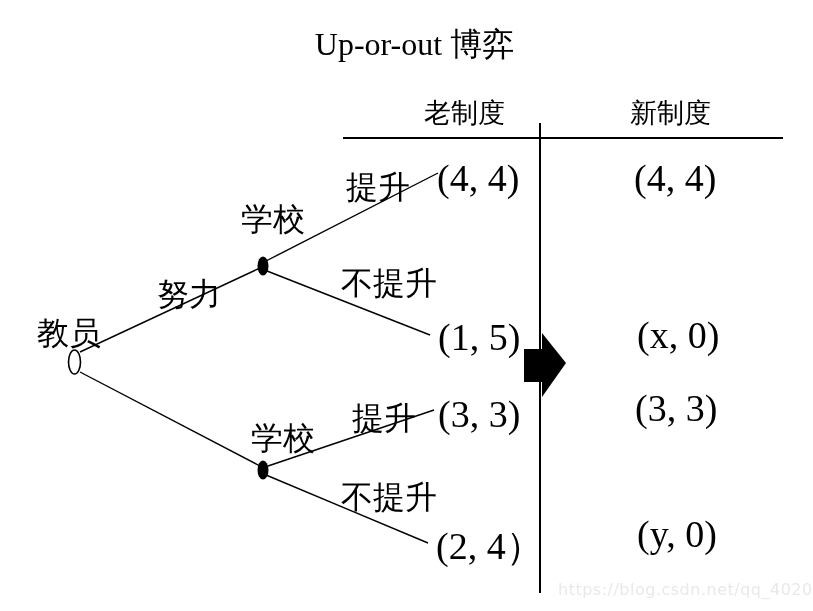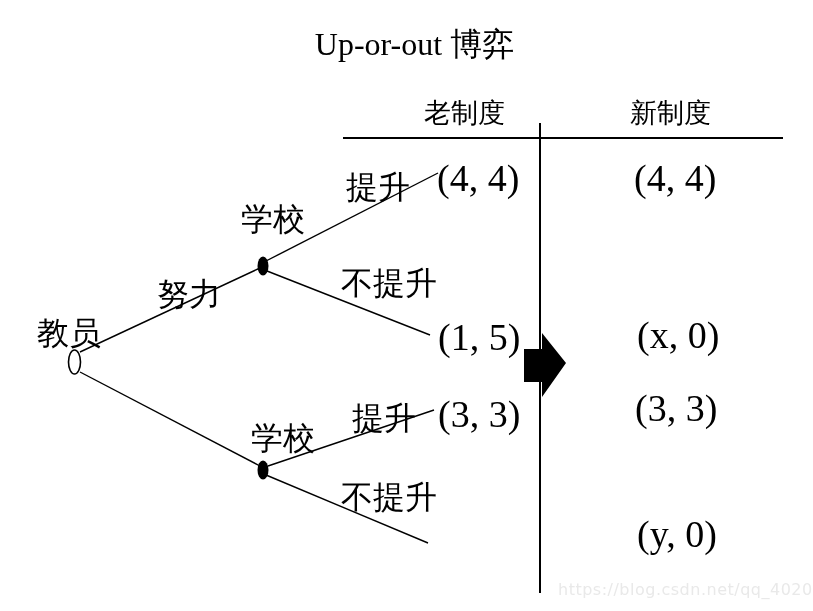--- a/index.html
+++ b/index.html
@@ -87,20 +87,21 @@
   <div class="label tree-label" style="left:241px; top:203px;">学校</div>
   <div class="label tree-label" style="left:346px; top:171px;">提升</div>
   <div class="label tree-label" style="left:341px; top:267px;">不提升</div>
   <div class="label tree-label" style="left:251px; top:422px;">学校</div>
   <div class="label tree-label" style="left:352px; top:402px;">提升</div>
   <div class="label tree-label" style="left:341px; top:481px;">不提升</div>
 
   <div class="label payoff" style="left:437px; top:159px;">(4, 4)</div>
   <div class="label payoff" style="left:438px; top:318px;">(1, 5)</div>
   <div class="label payoff" style="left:438px; top:395px;">(3, 3)</div>
+  <div class="label payoff" style="left:436px; top:527px;">(2, 4）</div>
 
   <div class="label payoff" style="left:634px; top:159px;">(4, 4)</div>
   <div class="label payoff" style="left:637px; top:316px;text-align:right;">(x, 0)</div>
   <div class="label payoff" style="left:635px; top:389px;">(3, 3)</div>
   <div class="label payoff" style="left:637px; top:515px;">(y, 0)</div>
 
   <div class="label watermark" style="left:558px; top:582px;">https://blog.csdn.net/qq_40206371</div>
 
 </div>
 

